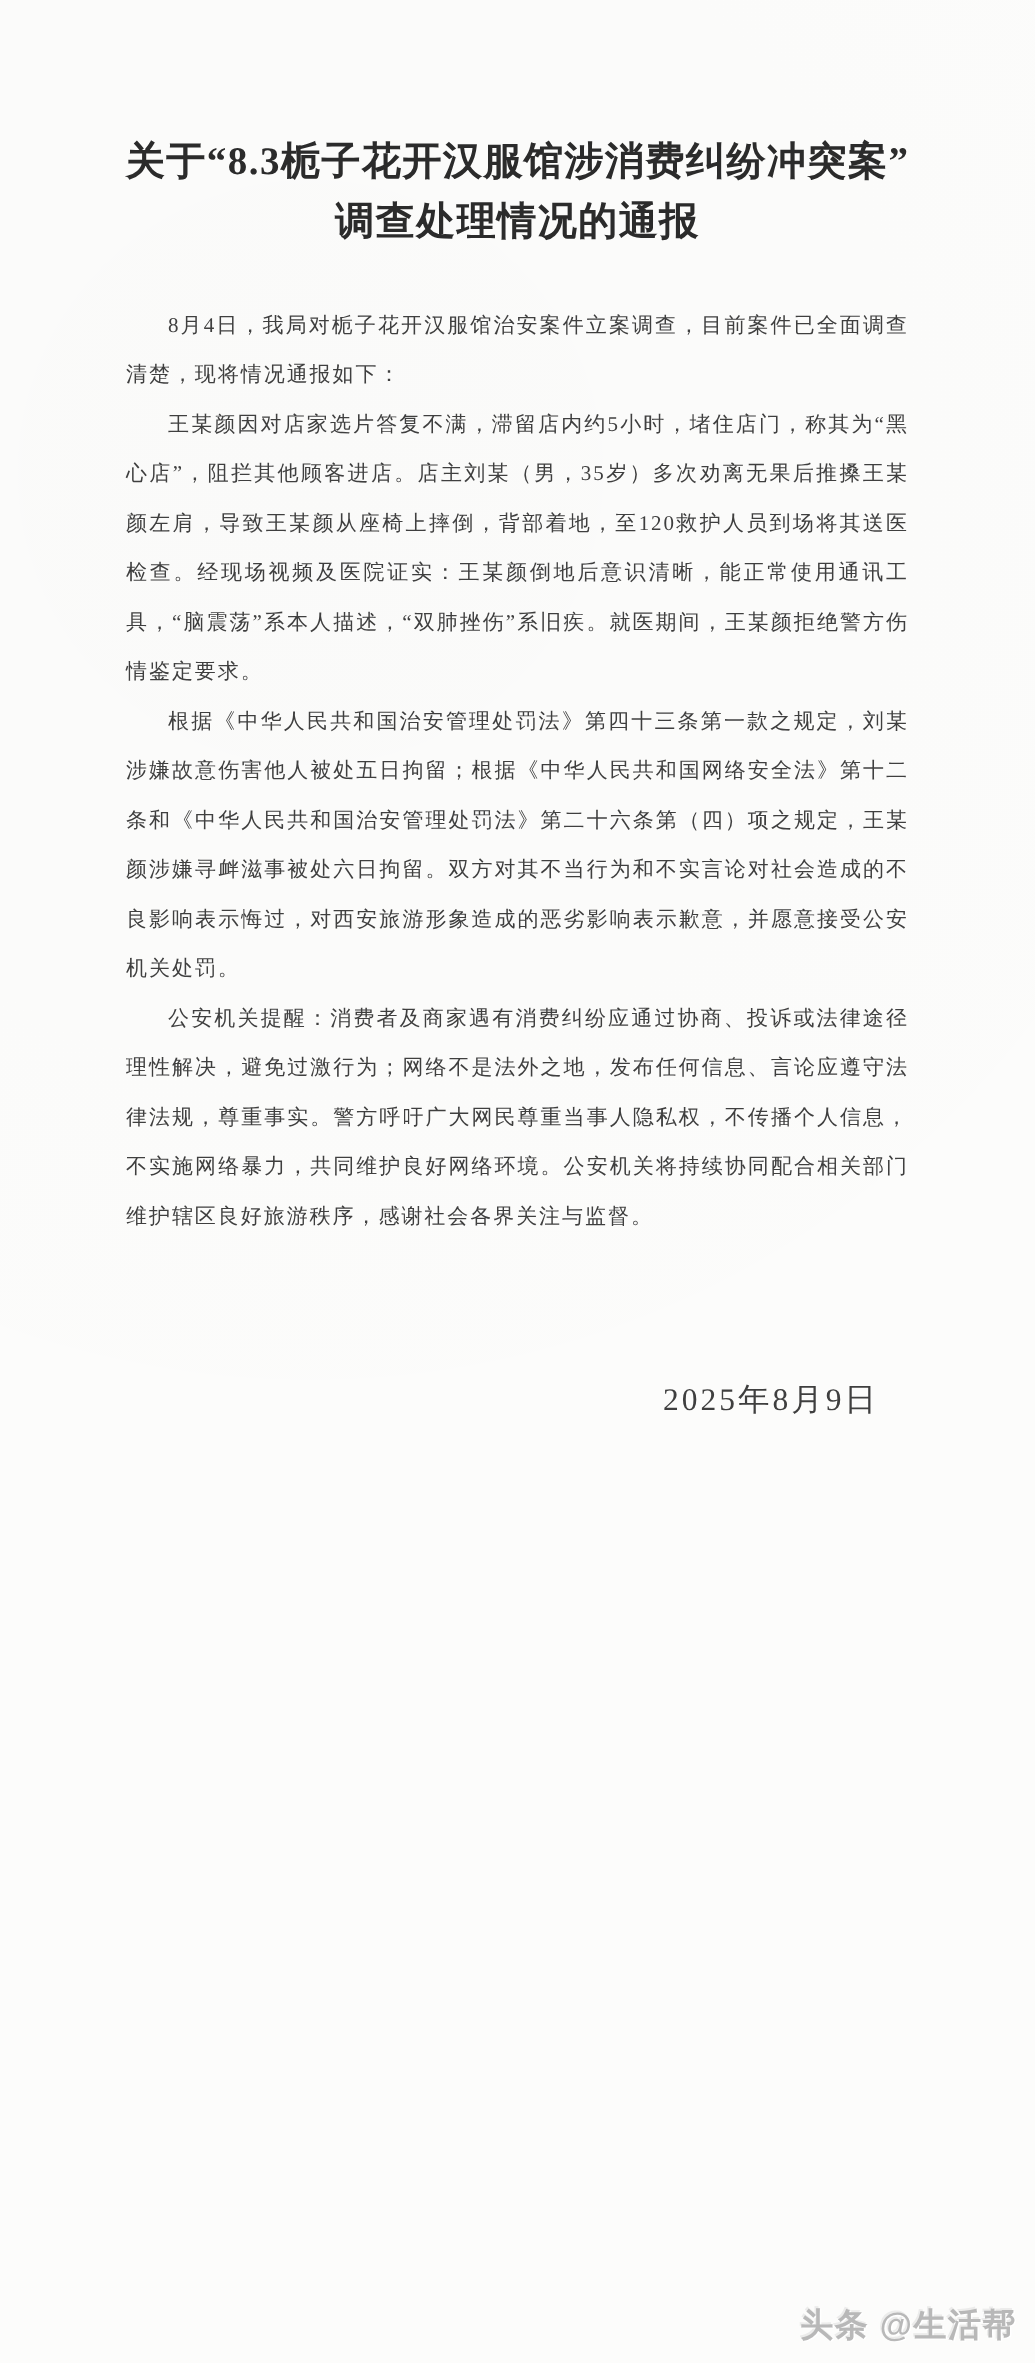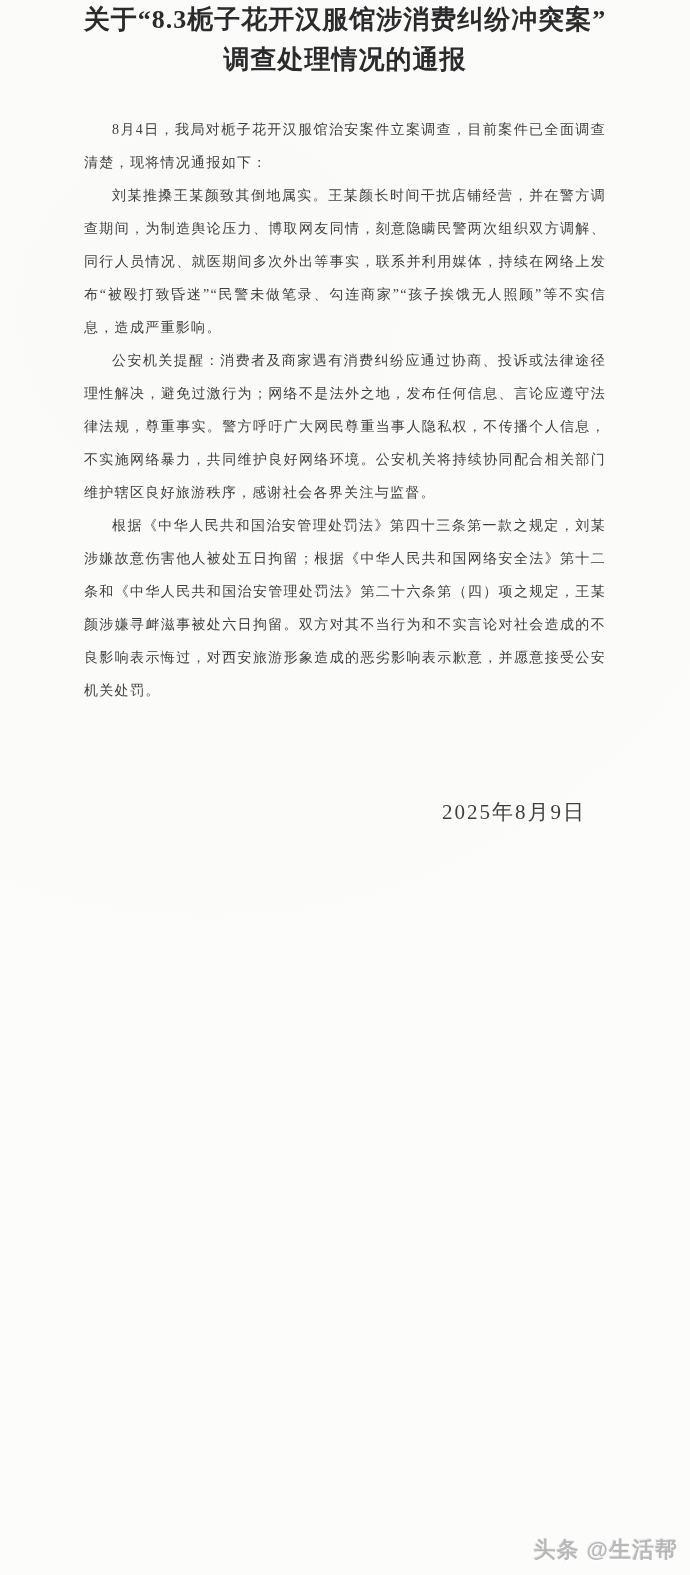--- a/index.html
+++ b/index.html
@@ -21,20 +21,21 @@
   }
   .page {
     position: relative;
     width: 690px;
     height: 1575px;
     background:
       radial-gradient(circle at 30% 20%, rgba(0,0,0,0.008), transparent 60%),
       var(--bg);
   }
   .doc-title {
+    padding-top: 88px;
     width: 545px;
     margin: 0 auto;
     text-align: center;
     font-size: 26px;
     font-weight: 700;
     line-height: 40px;
     letter-spacing: 1px;
     color: var(--title);
   }
   .doc-body {
@@ -76,23 +77,23 @@
 </style>
 </head>
 <body>
 
 <div class="page">
 
   <h1 class="doc-title">关于“8.3栀子花开汉服馆涉消费纠纷冲突案”调查处理情况的通报</h1>
 
   <div class="doc-body">
       <p class="para">8月4日，我局对栀子花开汉服馆治安案件立案调查，目前案件已全面调查清楚，现将情况通报如下：</p>
-      <p class="para">刘某推搡王某颜致其倒地属实。王某颜长时间干扰店铺经营，并在警方调查期间，为制造舆论压力、博取网友同情，刻意隐瞒民警两次组织双方调解、同行人员情况、就医期间多次外出等事实，联系并利用媒体，持续在网络上发布“被殴打致昏迷”“民警未做笔录、勾连商家”“孩子挨饿无人照顾”等不实信息，造成严重影响。</p>
+      <p class="para">王某颜因对店家选片答复不满，滞留店内约5小时，堵住店门，称其为“黑心店”，阻拦其他顾客进店。店主刘某（男，35岁）多次劝离无果后推搡王某颜左肩，导致王某颜从座椅上摔倒，背部着地，至120救护人员到场将其送医检查。经现场视频及医院证实：王某颜倒地后意识清晰，能正常使用通讯工具，“脑震荡”系本人描述，“双肺挫伤”系旧疾。就医期间，王某颜拒绝警方伤情鉴定要求。</p>
+      <p class="para">根据《中华人民共和国治安管理处罚法》第四十三条第一款之规定，刘某涉嫌故意伤害他人被处五日拘留；根据《中华人民共和国网络安全法》第十二条和《中华人民共和国治安管理处罚法》第二十六条第（四）项之规定，王某颜涉嫌寻衅滋事被处六日拘留。双方对其不当行为和不实言论对社会造成的不良影响表示悔过，对西安旅游形象造成的恶劣影响表示歉意，并愿意接受公安机关处罚。</p>
       <p class="para">公安机关提醒：消费者及商家遇有消费纠纷应通过协商、投诉或法律途径理性解决，避免过激行为；网络不是法外之地，发布任何信息、言论应遵守法律法规，尊重事实。警方呼吁广大网民尊重当事人隐私权，不传播个人信息，不实施网络暴力，共同维护良好网络环境。公安机关将持续协同配合相关部门维护辖区良好旅游秩序，感谢社会各界关注与监督。</p>
-      <p class="para">根据《中华人民共和国治安管理处罚法》第四十三条第一款之规定，刘某涉嫌故意伤害他人被处五日拘留；根据《中华人民共和国网络安全法》第十二条和《中华人民共和国治安管理处罚法》第二十六条第（四）项之规定，王某颜涉嫌寻衅滋事被处六日拘留。双方对其不当行为和不实言论对社会造成的不良影响表示悔过，对西安旅游形象造成的恶劣影响表示歉意，并愿意接受公安机关处罚。</p>
     </div>
 
   <div class="signature-block">
     <div class="signature-inner">
       <div>2025年8月9日</div>
     </div>
   </div>
 
   <div class="watermark">头条 @生活帮</div>
 

